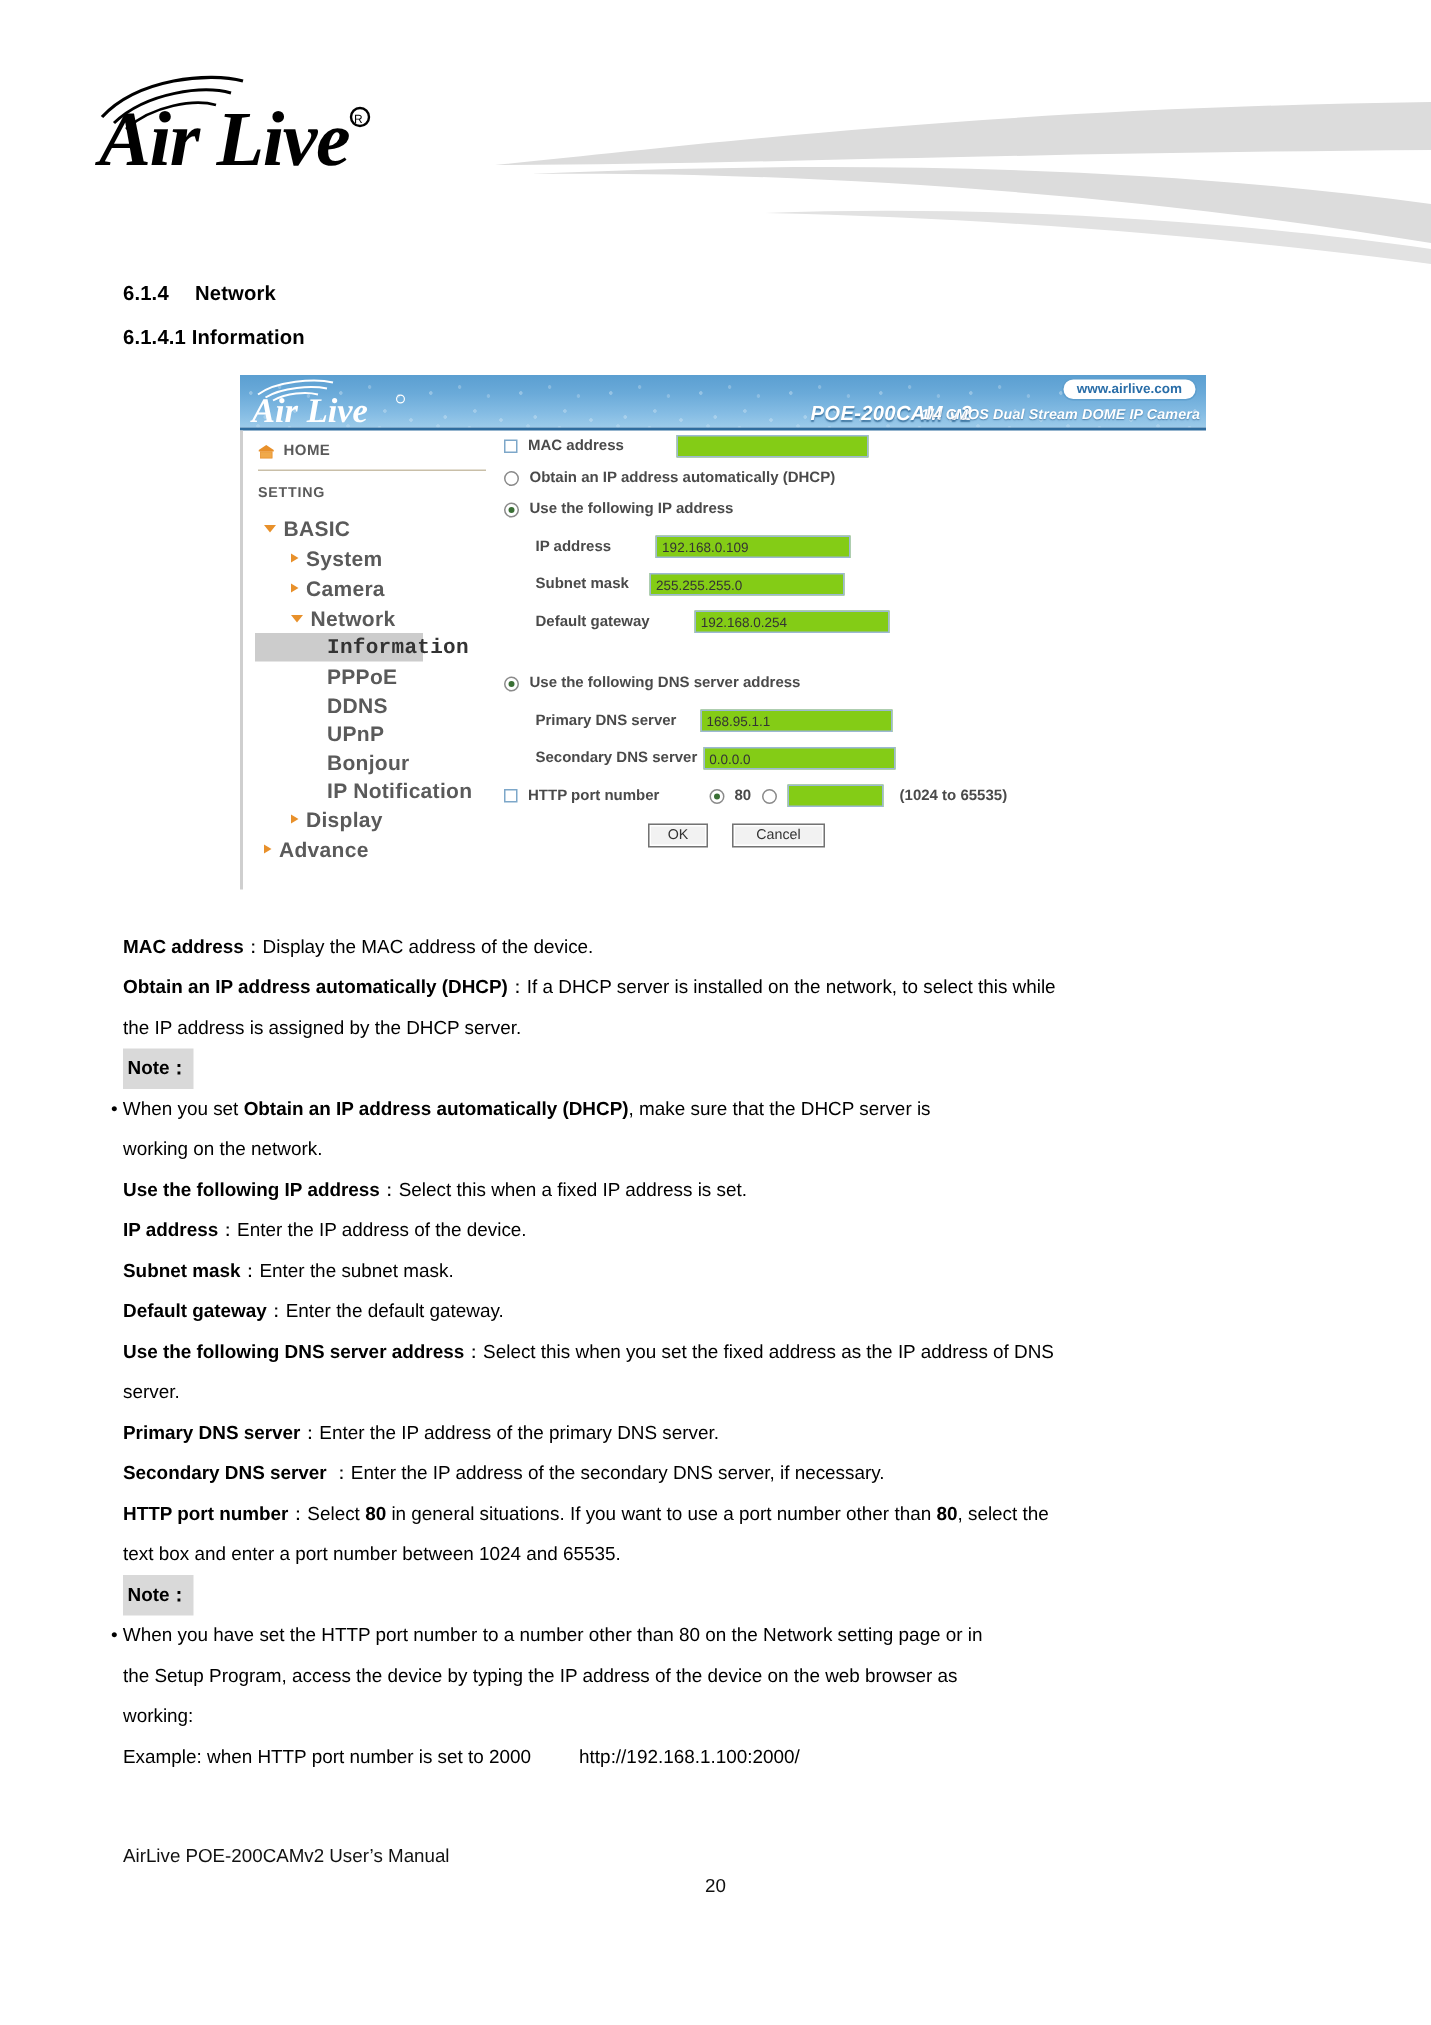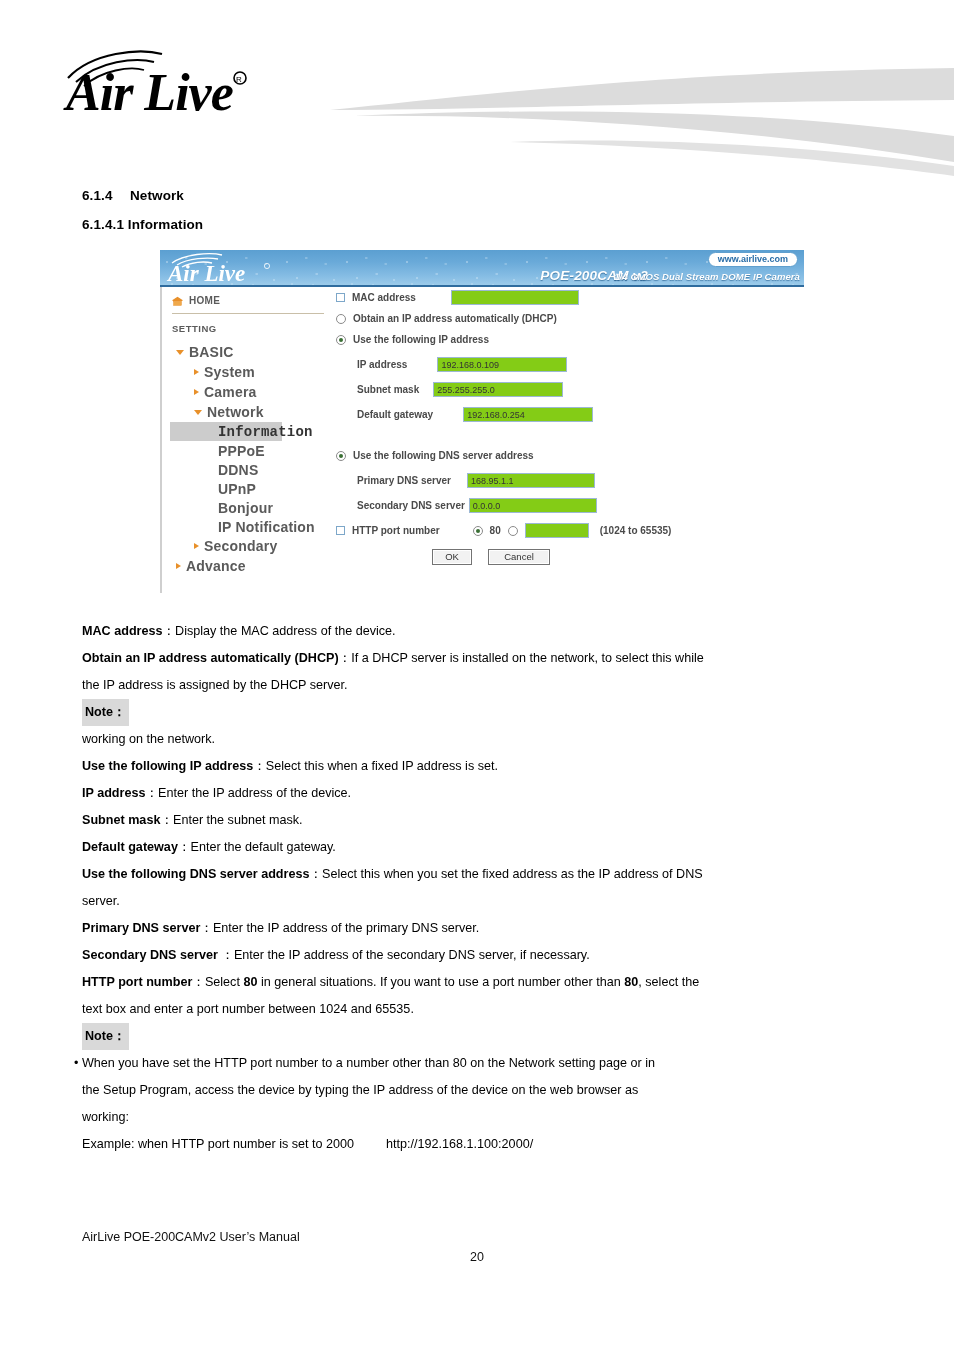--- a/index.html
+++ b/index.html
@@ -312,21 +312,21 @@
       </div>
       <div class="menu-row lv3">
         <span>Bonjour</span>
       </div>
       <div class="menu-row lv3">
         <span>IP Notification</span>
       </div>
 
       <div class="menu-row lv2">
         <span class="tri-right"></span>
-        <span>Secondary</span>
+        <span>Display</span>
       </div>
 
       <div class="menu-row lv1">
         <span class="tri-right"></span>
         <span>Advance</span>
       </div>
     </div>
 
     <div class="cam-form">
 
@@ -402,20 +402,23 @@
   </p>
 
   <p>
     <b>Obtain an IP address automatically (DHCP)</b><span>：If a DHCP server is installed on the network, to select this while</span>
   </p>
   <p>the IP address is assigned by the DHCP server.</p>
 
   <p>
     <span class="note-tag">Note：</span>
   </p>
+  <p class="bullet">
+    <span>• When you set </span><b>Obtain an IP address automatically (DHCP)</b><span>, make sure that the DHCP server is</span>
+  </p>
   <p class="bullet-cont">working on the network.</p>
 
   <p>
     <b>Use the following IP address</b><span>：Select this when a fixed IP address is set.</span>
   </p>
 
   <p>
     <b>IP address</b><span>：Enter the IP address of the device.</span>
   </p>
 

